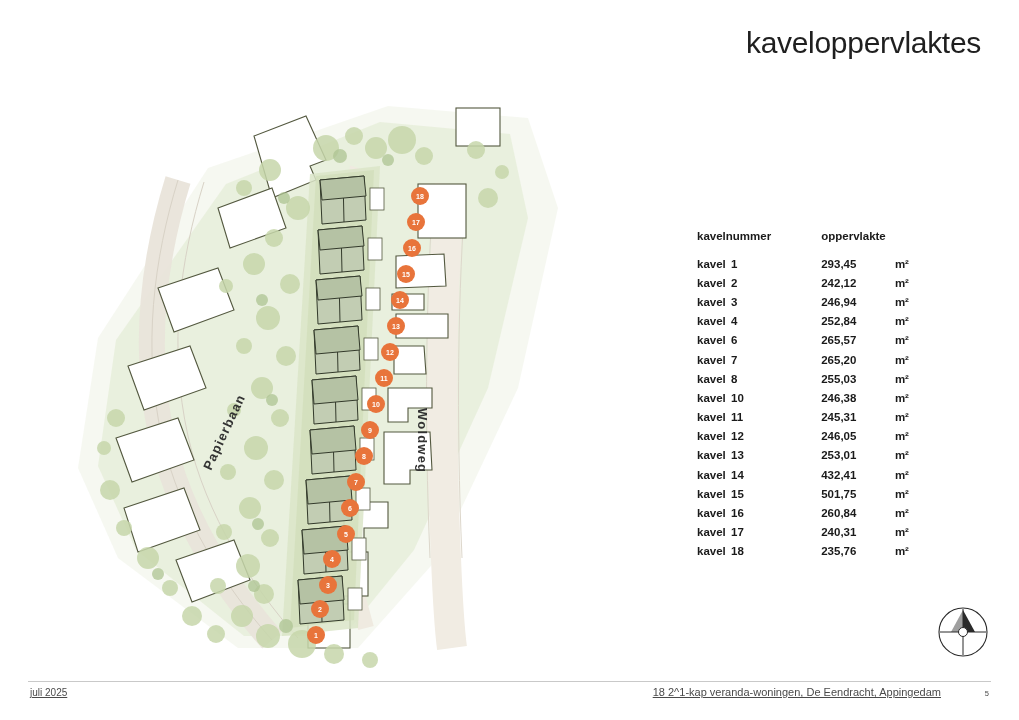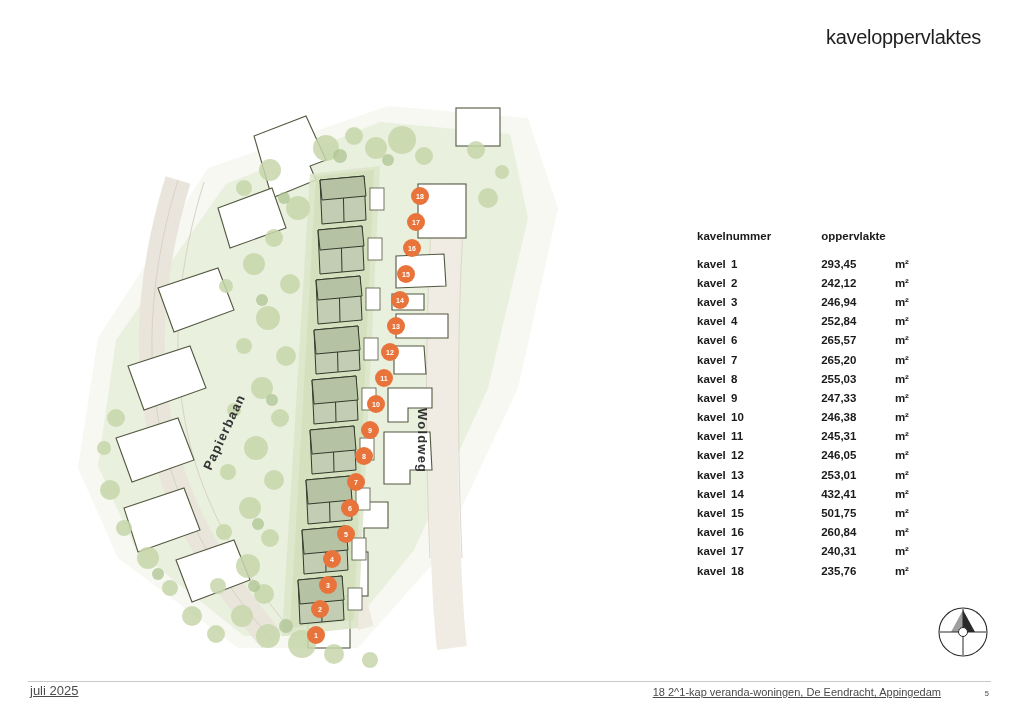--- a/index.html
+++ b/index.html
@@ -14,21 +14,21 @@
     color: #1a1a1a;
     position: relative;
     overflow: hidden;
   }
 
   
   .page-title {
     position: absolute;
     top: 26px;
     right: 38px;
-    font-size: 20px;
+    font-size: 30px;
     font-weight: 400;
     letter-spacing: -0.3px;
     color: #1f1f1f;
   }
 
   
   .siteplan {
     position: absolute;
     left: 58px;
     top: 88px;
@@ -94,21 +94,21 @@
     left: 28px;
     right: 28px;
     bottom: 38px;
     height: 1px;
     background: #c9c9c9;
   }
   .footer-left {
     position: absolute;
     left: 30px;
     bottom: 22px;
-    font-size: 13px;
+    font-size: 10px;
     color: #4a4a4a;
     text-decoration: underline;
   }
   .footer-center {
     position: absolute;
     right: 78px;
     bottom: 22px;
     font-size: 11px;
     color: #4a4a4a;
     text-decoration: underline;
@@ -432,25 +432,20 @@
         <td class="col-name"><span class="kavel-word">kavel</span><span>7</span></td>
         <td class="col-area">265,20</td>
         <td class="col-unit">m²</td>
       </tr>
       <tr>
         <td class="col-name"><span class="kavel-word">kavel</span><span>8</span></td>
         <td class="col-area">255,03</td>
         <td class="col-unit">m²</td>
       </tr>
       <tr>
-        <td class="col-name"><span class="kavel-word">kavel</span><span>9</span></td>
-        <td class="col-area">247,33</td>
-        <td class="col-unit">m²</td>
-      </tr>
-      <tr>
         <td class="col-name"><span class="kavel-word">kavel</span><span>10</span></td>
         <td class="col-area">246,38</td>
         <td class="col-unit">m²</td>
       </tr>
       <tr>
         <td class="col-name"><span class="kavel-word">kavel</span><span>11</span></td>
         <td class="col-area">245,31</td>
         <td class="col-unit">m²</td>
       </tr>
       <tr>

